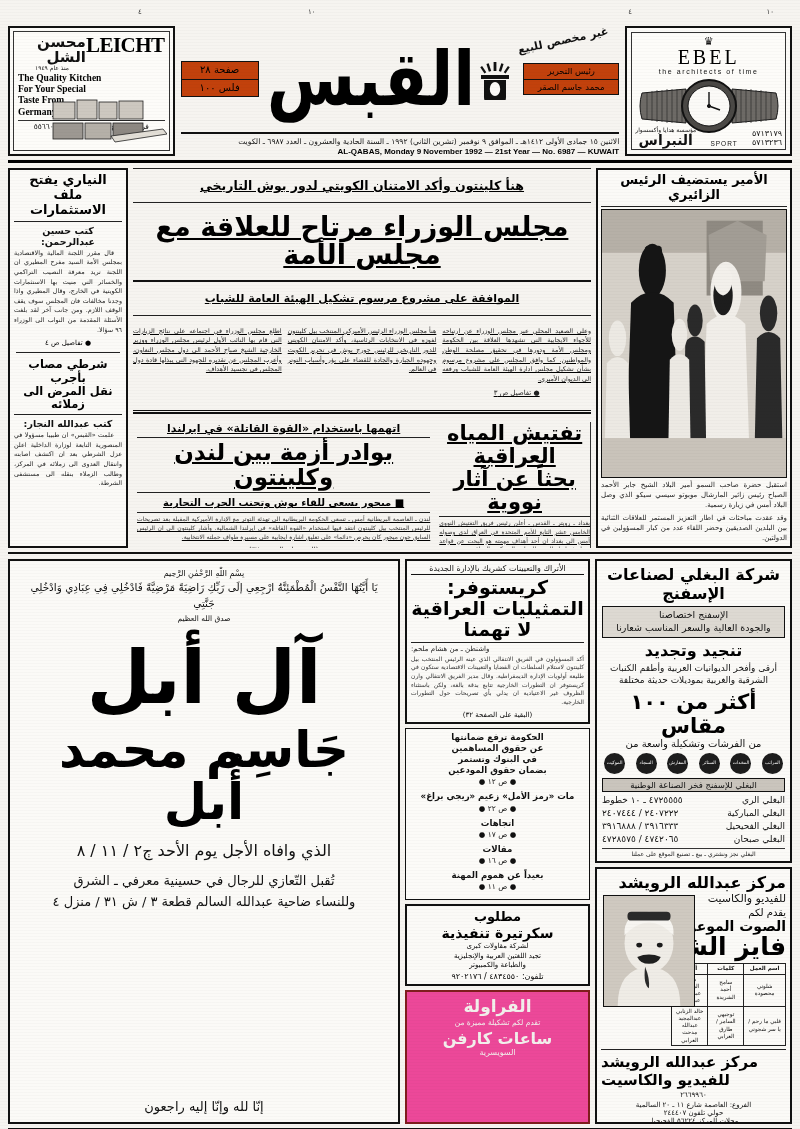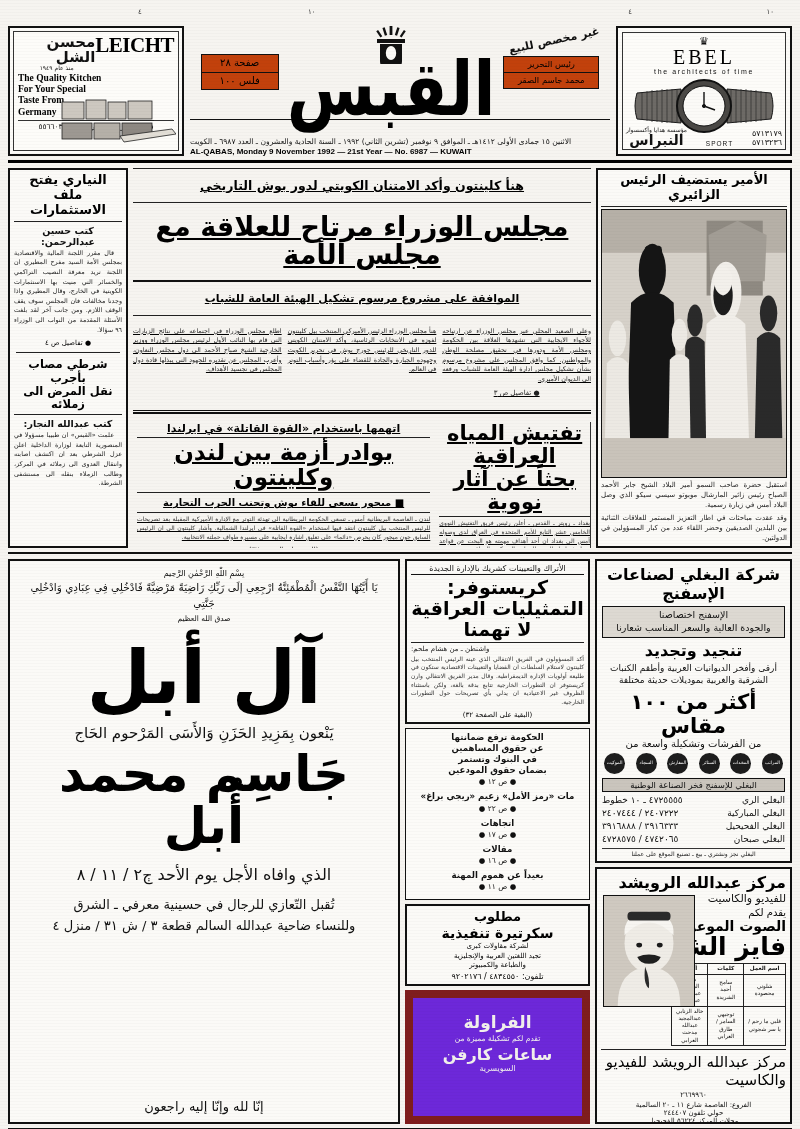--- a/index.html
+++ b/index.html
@@ -46,37 +46,37 @@
   .leicht-top{ display:flex; justify-content:space-between; align-items:flex-start;}
   .leicht-word{ font-family:"Liberation Serif", serif; font-weight:700; font-size:21px; letter-spacing:-.5px; color:#000; line-height:1;}
   .leicht-ar{ font-size:15px; color:#111; font-weight:700; line-height:1; direction:rtl;}
   .leicht-ar small{ display:block; font-size:6px; font-weight:400; text-align:center;}
   .leicht-lines{ font-family:"Liberation Serif", serif; font-weight:700; font-size:9.5px; line-height:1.18; color:#000; direction:ltr; text-align:left; margin-top:2px;}
   .kitchen-art{ position:absolute; right:2px; bottom:2px; width:116px; height:52px;}
   .leicht-foot{ text-align:center; font-size:7.5px; color:#111; border-top:1px solid #333; margin-top:2px; padding-top:1px;}
 
   .centermast{ flex:1; display:flex; flex-direction:column; position:relative; }
   .mast-row{ flex:1; display:flex; align-items:center; justify-content:center; gap:8px; position:relative;}
-  .logo-wrap{ display:flex; flex-direction:column; align-items:center; justify-content:center; }
+  .logo-wrap{ display:flex; flex-direction:row; align-items:center; justify-content:center; }
   .sunburst{ width:40px; height:38px; margin-bottom:-4px;}
   .qabas{
     font-family:"DejaVu Sans", sans-serif;
     font-size:64px; font-weight:700; color:#000; line-height:.92;
     letter-spacing:-2px; transform:scaleY(1.18); transform-origin:center;
   }
   .notforsale{
     position:absolute; right:10px; top:8px;
     font-size:11px; color:#111; transform:rotate(-12deg); font-weight:700;
   }
   .sidebox{ border:1px solid #111; font-size:10px; line-height:1.25; text-align:center; background:#c2410c;}
   .sidebox div{ padding:2px 5px; border-bottom:1px solid #111; white-space:nowrap;}
   .sidebox div:last-child{ border-bottom:none;}
   .pagesbox{ width:78px; }
   .editorbox{ width:96px; font-size:8.5px;}
-  .mast-foot{ text-align:left; padding-top:18px;}
+  .mast-foot{ text-align:right; padding-top:3px;}
   .mast-foot .ar{ font-size:7.6px; color:#111; letter-spacing:0; margin-bottom:1px;}
   .mast-foot .en{ font-size:8px; font-family:"Liberation Sans", sans-serif; font-weight:700; color:#000; direction:ltr;}
 
   .ebel{ width:176px; padding:4px; }
   .ebel .inner{ border:1px solid #333; height:100%; padding:3px; position:relative; background:#fdfcf9; display:flex; flex-direction:column; align-items:center;}
   .ebel-x{ font-size:11px; line-height:1; color:#111;}
   .ebel-word{ font-family:"Liberation Serif", serif; font-size:20px; letter-spacing:3px; color:#000; line-height:1;}
   .ebel-tag{ font-family:"Liberation Sans", sans-serif; font-size:7px; letter-spacing:1.6px; color:#111; margin-top:1px;}
   .watch{ margin-top:2px;}
   .ebel-bottom{ position:absolute; bottom:2px; left:3px; right:3px; display:flex; justify-content:space-between; align-items:flex-end;}
@@ -143,21 +143,21 @@
   .indexbox{ border:1px solid #111; padding:3px 4px; text-align:center; background:#fcfbf8;}
   .idx-it{ font-size:8.6px; font-weight:700; line-height:1.3; color:#111; margin-bottom:1px;}
   .idx-pg{ font-size:7.5px; color:#111; margin-bottom:5px;}
 
   .wantedbox{ border:2px solid #111; background:#fbfaf7; text-align:center; padding:3px;}
   .wantedbox .w1{ font-size:13px; font-weight:700;}
   .wantedbox .w2{ font-size:14px; font-weight:700; margin:1px 0;}
   .wantedbox .w3{ font-size:7px; line-height:1.35;}
   .wantedbox .w4{ font-size:8px; margin-top:2px;}
 
-  .darkad{ background:#6d28d9; color:#f2f0ec; text-align:center; padding:14px 4px; border:8px solid #7f1d1d;}
+  .darkad{ background:#ec4899; color:#f2f0ec; text-align:center; padding:4px 4px; border:2px solid #7f1d1d;}
   .darkad .d1{ font-size:17px; font-weight:700;}
   .darkad .d2{ font-size:7.5px; margin:2px 0;}
   .darkad .d3{ font-size:16px; font-weight:700;}
   .darkad .d4{ font-size:8px;}
 
   
   .sponge{ border:2px solid #111; background:#fbfaf7; padding:4px 5px; text-align:center;}
   .sp-title{ font-size:16px; font-weight:700; color:#000;}
   .sp-slogan{ border:1px solid #111; background:#ddd9d2; font-size:9.5px; line-height:1.35; padding:2px; margin:3px 0; color:#111;}
   .sp-sub{ font-size:16px; font-weight:700; margin:2px 0;}
@@ -175,21 +175,21 @@
   .cass{ border:2px solid #111; background:#fbfaf7; padding:4px; position:relative; overflow:hidden;}
   .cass-t1{ font-size:16px; font-weight:700; text-align:right; color:#000;}
   .cass-t2{ font-size:11px; text-align:right; color:#111;}
   .cass-t3{ font-size:10px; text-align:right; margin-top:2px;}
   .cass-t4{ font-size:14px; text-align:right; font-weight:700;}
   .cass-star{ font-size:25px; font-weight:700; color:#000; line-height:1.05; text-align:right;}
   .cass-portrait{ position:absolute; left:6px; top:26px; width:92px; height:112px; border:1px solid #111; overflow:hidden; background:#ddd8d0;}
   .cass-table{ width:62%; border-collapse:collapse; margin-top:3px; font-size:5.6px;}
   .cass-table td, .cass-table th{ border:1px solid #222; padding:1px 2px; text-align:center; color:#111; line-height:1.3;}
   .cass-foot{ font-size:7px; text-align:center; margin-top:2px; color:#111;}
-  .cass-logo{ font-size:15px; font-weight:400; text-align:right; color:#000;}
+  .cass-logo{ font-size:15px; font-weight:700; text-align:left; color:#000;}
 
   .finalstrip{ border:2px solid #111; background:#fbfaf7; text-align:center; font-size:7px; padding:3px; color:#111;}
   .bottomline{ margin-top:4px;}
 
   .smalltext{ font-size:6px; line-height:1.45; color:#333; text-align:justify;}
 </style>
 </head>
 <body>
 
 <div class="page noise">
@@ -547,21 +547,20 @@
       </div>
     </div>
 
     <div class="obit">
       <div class="basmala">بِسْمِ اللّٰهِ الرَّحْمٰنِ الرَّحِيم</div>
       <div class="ayah">
         يَا أَيَّتُهَا النَّفْسُ الْمُطْمَئِنَّةُ ارْجِعِي إلَى رَبِّكِ رَاضِيَةً مَرْضِيَّةً فَادْخُلِي فِي عِبَادِي وَادْخُلِي جَنَّتِي
         <span class="sd">صدق الله العظيم</span>
       </div>
       <div class="family">آل أبل</div>
-      <div class="mourn">يَنْعون بِمَزِيدِ الحَزَنِ وَالأَسَى المَرْحوم الحَاج</div>
       <div class="deceased">جَاسِم محمد أُبل</div>
       <div class="died">الذي وافاه الأجل يوم الأحد ڄ٢ / ١١ / ٨</div>
       <div class="condol">
         تُقبل التّعازي للرجال في حسينية معرفي ـ الشرق<br>
         وللنساء ضاحية عبدالله السالم قطعة ٣ / ش ٣١ / منزل ٤
       </div>
       <div class="inna">إنّا لله وإنّا إليه راجعون</div>
     </div>
   </div>
 

